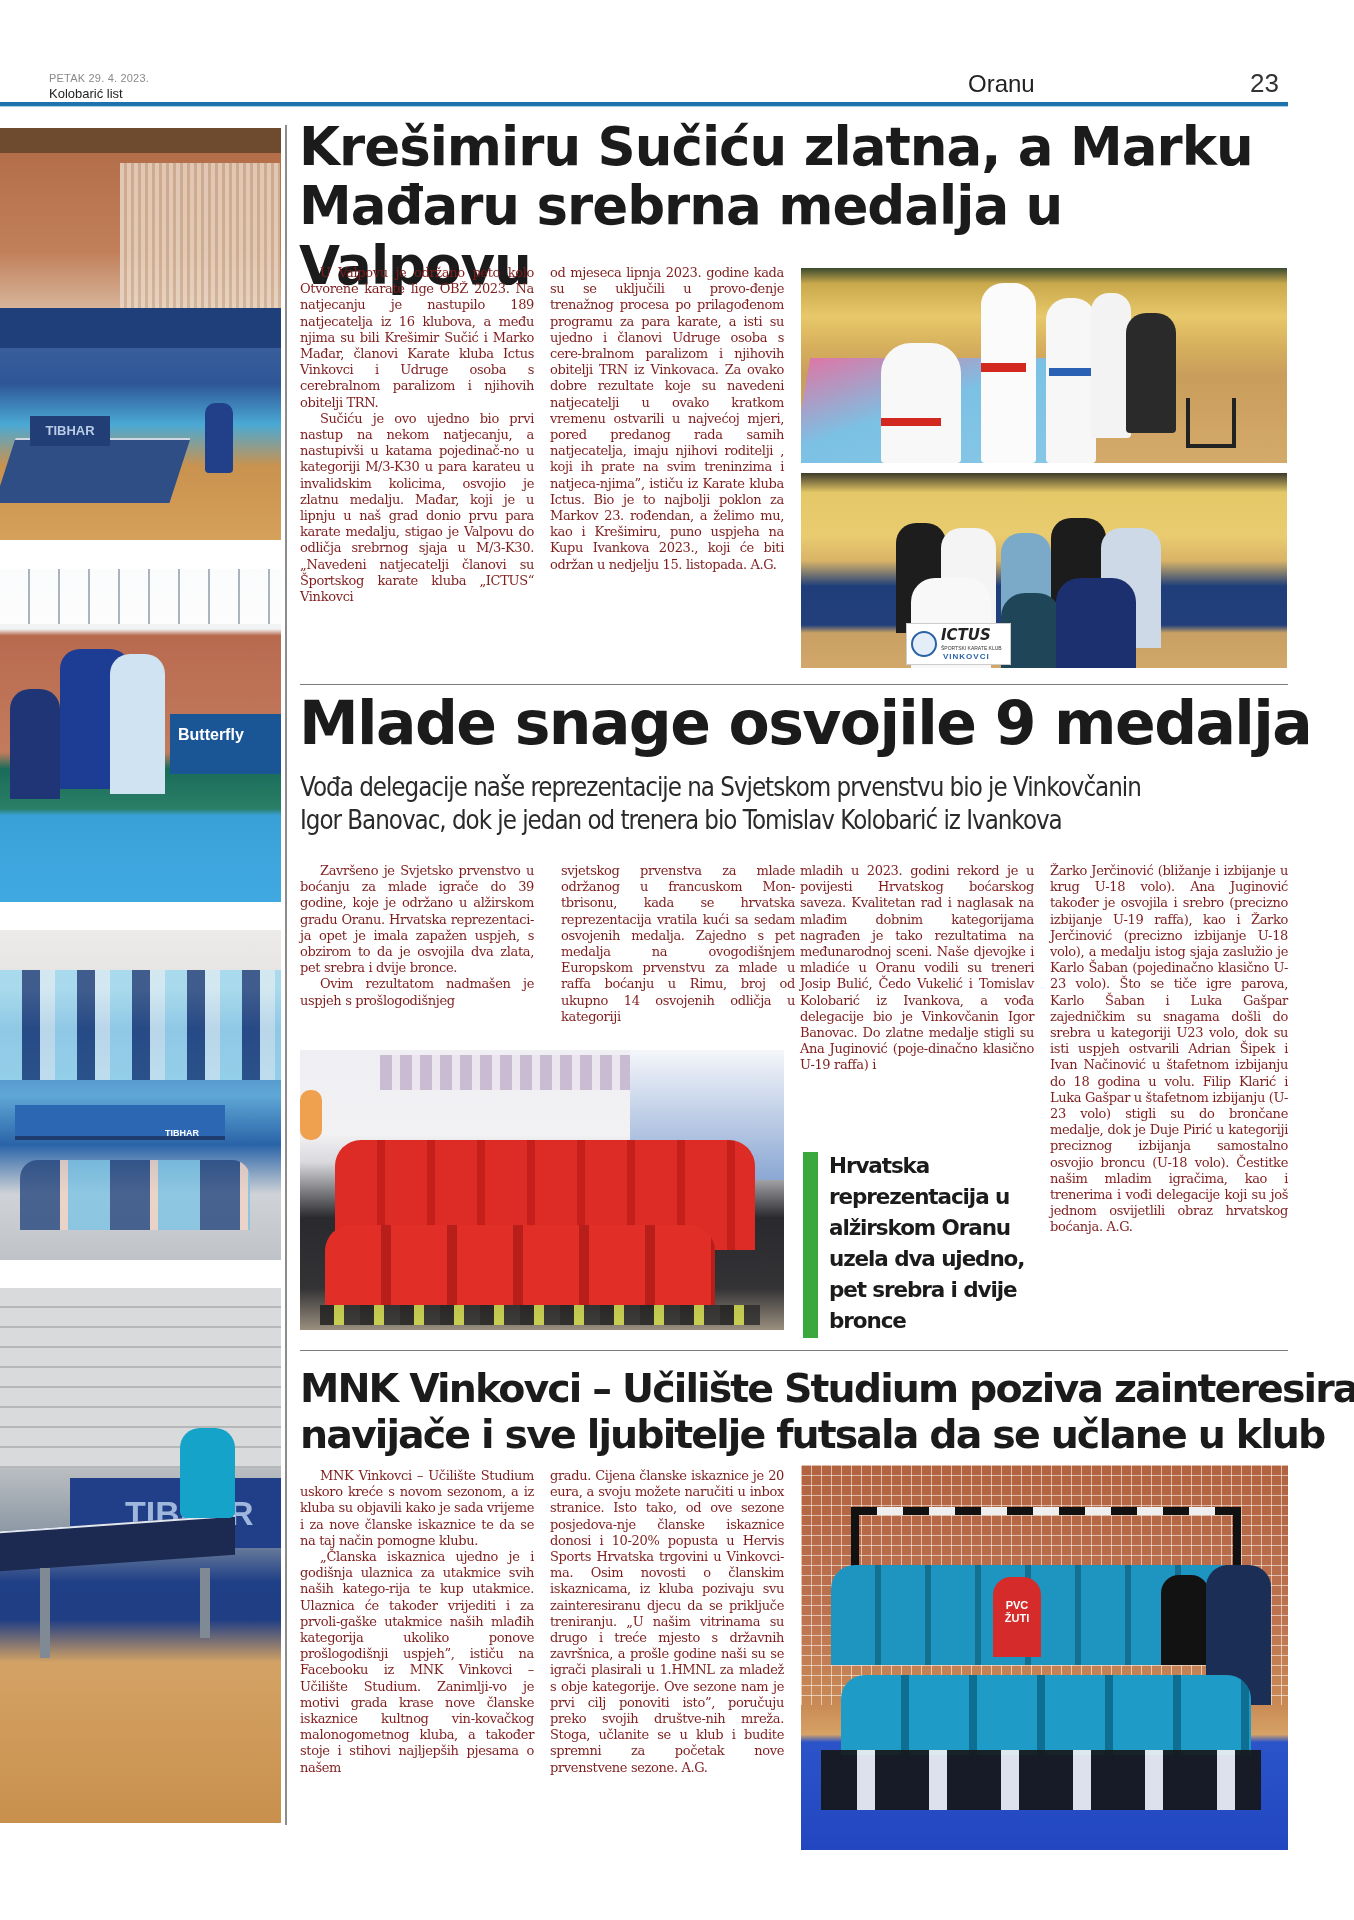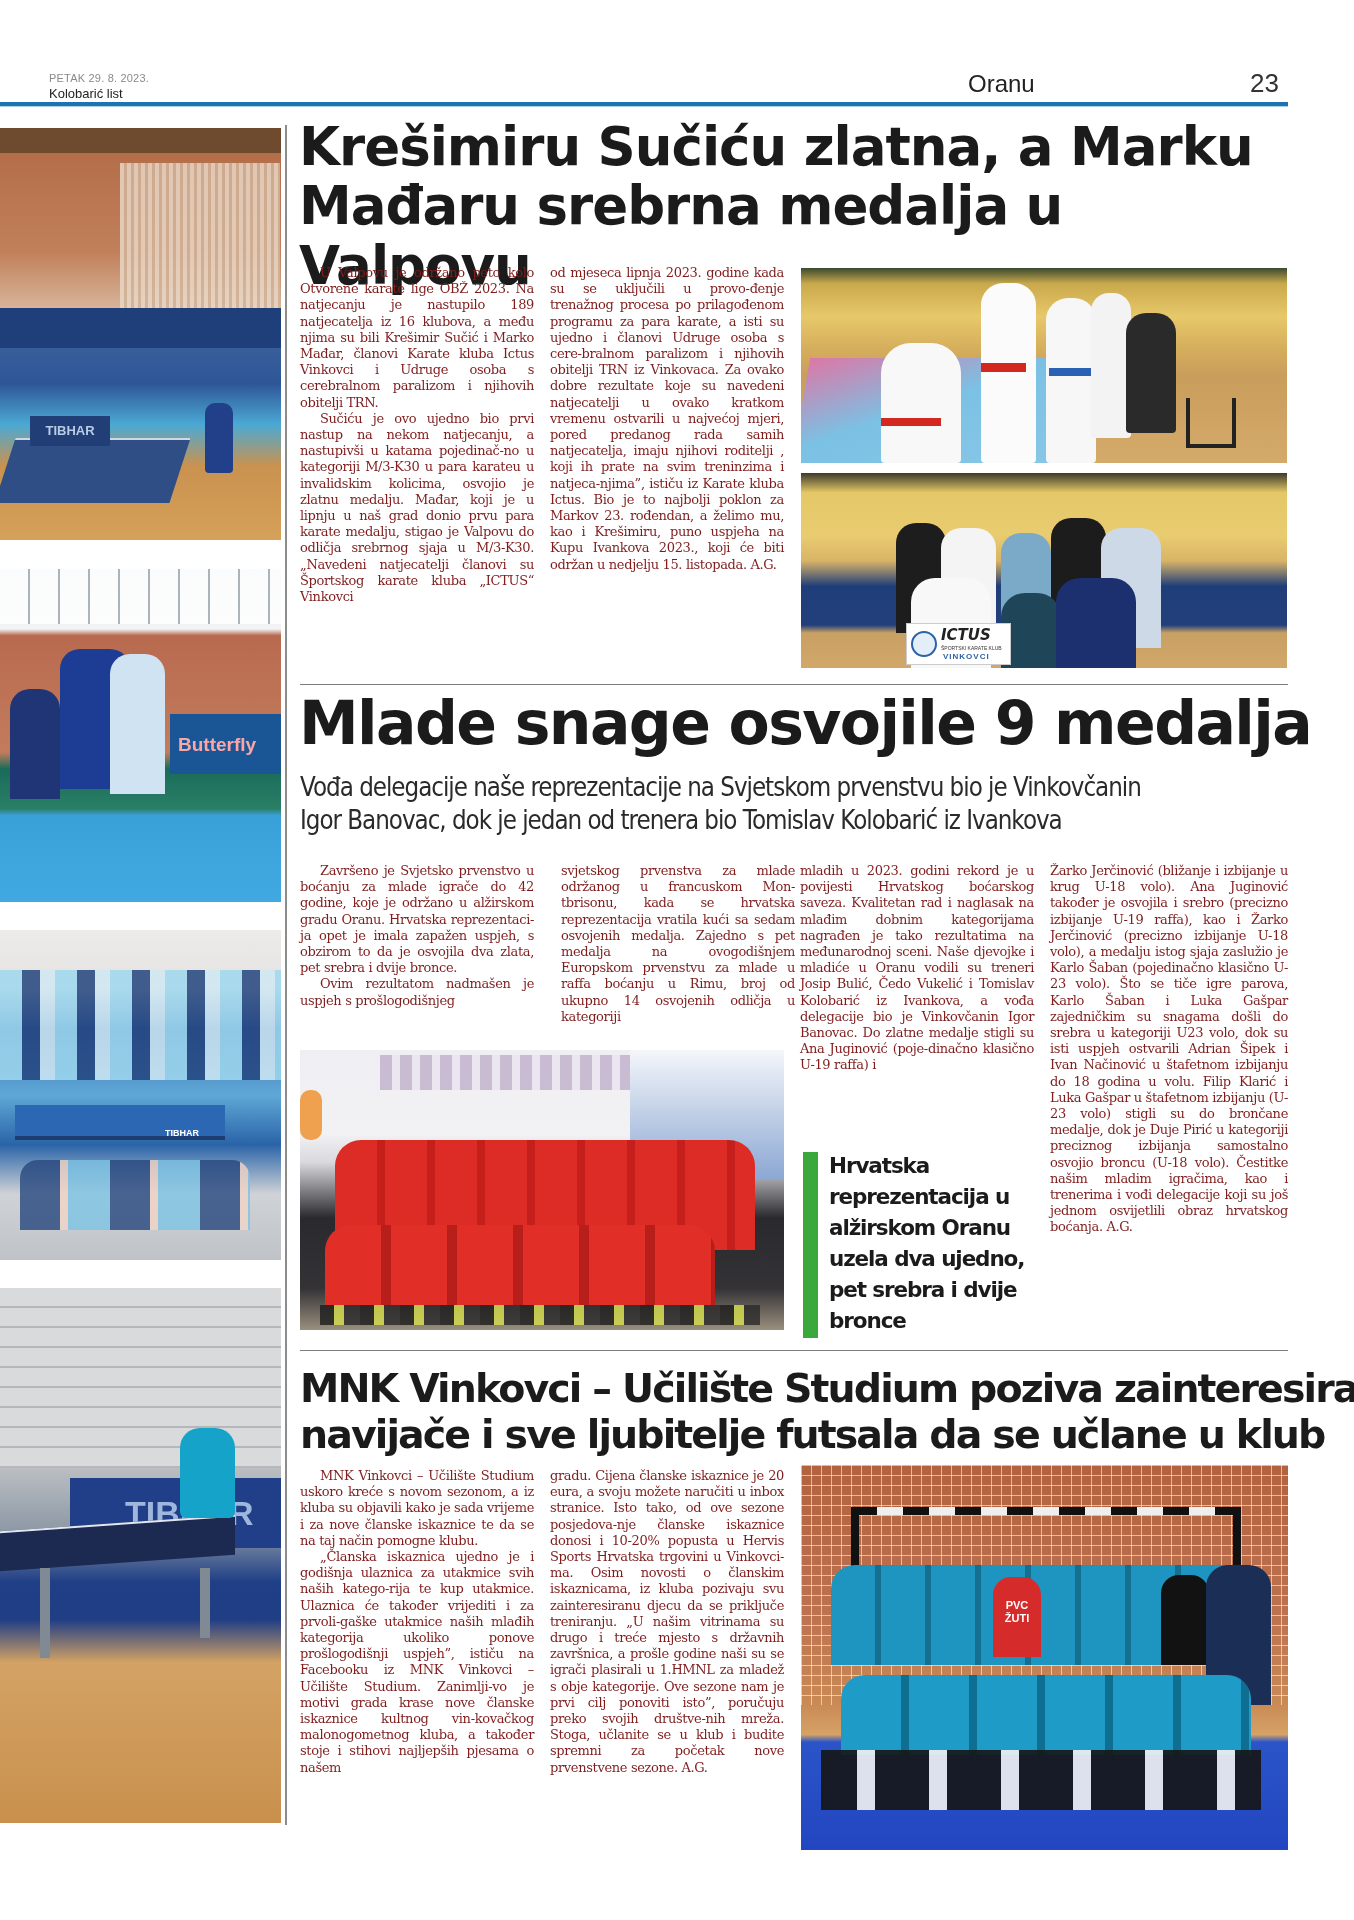--- a/index.html
+++ b/index.html
@@ -32,42 +32,42 @@
   .pull { position: absolute; left: 803px; top: 1152px; width: 230px; height: 186px; }
   .pull-bar { position: absolute; left: 0; top: 0; width: 15px; height: 186px; background: #3aa83c; }
   .pull-text { position: absolute; left: 26px; top: -2px; font-family: "DejaVu Sans", sans-serif; font-weight: bold; font-size: 21.5px; line-height: 31px; color: #1b1b1b; letter-spacing: -1.1px; }
 
   
   .abs { position: absolute; }
 </style>
 </head>
 <body>
 
-<div class="hdr-date">PETAK 29. 8. 2023.</div>
+<div class="hdr-date">PETAK 29. 4. 2023.</div>
 <div class="hdr-paper">Kolobarić list</div>
 <div class="hdr-section">Oranu</div>
 <div class="hdr-page">23</div>
 <div class="hdr-rule"></div>
 <div class="hdr-rule-thin"></div>
 
 <div class="photo" style="left:0;top:128px;width:281px;height:412px;background:linear-gradient(180deg,#b06a45 0%,#c1805a 30%,#d9b9a0 45%,#3a5f9b 52%,#2e5697 62%,#4ba9d4 72%,#c9924f 82%,#d6a15a 100%);" title="Table tennis tournament in a sports hall with TIBHAR tables">
   <div class="abs" style="left:0;top:0;width:281px;height:25px;background:#6e4b2f;"></div>
   <div class="abs" style="left:120px;top:35px;width:160px;height:155px;background:repeating-linear-gradient(90deg,#e9d7c6 0 4px,#d2b59b 4px 7px);opacity:.85;"></div>
   <div class="abs" style="left:0;top:180px;width:281px;height:40px;background:#1f3f7a;"></div>
   <div class="abs" style="left:5px;top:310px;width:175px;height:65px;background:#2f4e86;transform:skewX(-18deg);border-top:2px solid #cfd7e3;"></div>
   <div class="abs" style="left:30px;top:288px;width:80px;height:30px;background:#213e77;color:#b8cce6;font-family:'Liberation Sans',sans-serif;font-weight:bold;font-size:13px;line-height:30px;text-align:center;">TIBHAR</div>
   <div class="abs" style="left:205px;top:275px;width:28px;height:70px;background:#223f8a;border-radius:10px 10px 4px 4px;"></div>
 </div>
 
 <div class="photo" style="left:0;top:569px;width:281px;height:333px;background:linear-gradient(180deg,#e9eef2 0%,#f2f3f5 18%,#b86a4f 20%,#c37b5d 55%,#1a6c5a 60%,#2a7f66 72%,#3aa0d8 74%,#41a9e1 100%);" title="Young table tennis players with trophies and coach">
   <div class="abs" style="left:0;top:0;width:281px;height:55px;background:repeating-linear-gradient(90deg,#ffffff 0 28px,#9aa4ad 28px 30px);opacity:.8;"></div>
   <div class="abs" style="left:60px;top:80px;width:70px;height:140px;background:#1d3c93;border-radius:20px 20px 0 0;"></div>
   <div class="abs" style="left:110px;top:85px;width:55px;height:140px;background:#cfe3f3;border-radius:20px 20px 0 0;"></div>
   <div class="abs" style="left:10px;top:120px;width:50px;height:110px;background:#1f3576;border-radius:20px 20px 0 0;"></div>
-  <div class="abs" style="left:170px;top:145px;width:111px;height:60px;background:#1a5696;color:#fca5a5;font-family:'Liberation Sans',sans-serif;font-weight:bold;font-size:19px;padding:20px 8px;">Butterfly</div>
+  <div class="abs" style="left:170px;top:145px;width:111px;height:60px;background:#1a5696;color:#ffffff;font-family:'Liberation Sans',sans-serif;font-weight:bold;font-size:16px;padding:12px 8px;">Butterfly</div>
 </div>
 
 <div class="photo" style="left:0;top:930px;width:281px;height:330px;background:linear-gradient(180deg,#ecebea 0%,#e4e3e2 18%,#3d6fb3 30%,#5fa8d6 50%,#2a64a8 65%,#cfd2d6 80%,#bfc3c8 100%);" title="Group photo of table tennis club youth players">
   <div class="abs" style="left:0;top:40px;width:281px;height:110px;background:repeating-linear-gradient(90deg,#9ed8ee 0 22px,#23447e 22px 40px,#cfe8f3 40px 55px);opacity:.85;"></div>
   <div class="abs" style="left:15px;top:175px;width:210px;height:35px;background:#2b67b3;border-bottom:4px solid #1e3c70;"></div>
   <div class="abs" style="left:165px;top:198px;width:60px;height:14px;color:#fff;font-family:'Liberation Sans',sans-serif;font-weight:bold;font-size:9px;">TIBHAR</div>
   <div class="abs" style="left:20px;top:230px;width:230px;height:70px;background:repeating-linear-gradient(90deg,#27477e 0 40px,#f2d4c5 40px 48px,#7dc4e4 48px 90px);opacity:.8;border-radius:18px 18px 0 0;"></div>
 </div>
 
 <div class="photo" style="left:0;top:1288px;width:281px;height:535px;background:linear-gradient(180deg,#d6d7d8 0%,#c9cacb 30%,#8e9aa6 45%,#1f3f86 55%,#203e84 62%,#d3a264 70%,#c9904d 100%);" title="Table tennis player at a TIBHAR table">
@@ -127,21 +127,21 @@
 <div class="section-rule" style="top:684px;"></div>
 
 <div class="h1" style="left:299px;top:690px;font-size:60px;letter-spacing:-1.6px;width:1000px;white-space:nowrap;">Mlade snage osvojile 9 medalja</div>
 
 <div class="deck" style="left:300px;top:771px;font-size:27px;width:1100px;transform:scaleX(0.855);">
   <div>Vođa delegacije naše reprezentacije na Svjetskom prvenstvu bio je Vinkovčanin</div>
   <div>Igor Banovac, dok je jedan od trenera bio Tomislav Kolobarić iz Ivankova</div>
 </div>
 
 <div class="col" style="left:300px;top:863px;width:234px;">
-  <p>Završeno je Svjetsko prvenstvo u boćanju za mlade igrače do 42 godine, koje je održano u alžirskom gradu Oranu. Hrvatska reprezentaci-ja opet je imala zapažen uspjeh, s obzirom to da je osvojila dva zlata, pet srebra i dvije bronce.</p>
+  <p>Završeno je Svjetsko prvenstvo u boćanju za mlade igrače do 39 godine, koje je održano u alžirskom gradu Oranu. Hrvatska reprezentaci-ja opet je imala zapažen uspjeh, s obzirom to da je osvojila dva zlata, pet srebra i dvije bronce.</p>
   <p>Ovim rezultatom nadmašen je uspjeh s prošlogodišnjeg</p>
 </div>
 <div class="col" style="left:549px;top:863px;width:234px;margin-left:12px;">
   <p class="noindent">svjetskog prvenstva za mlade održanog u francuskom Mon-tbrisonu, kada se hrvatska reprezentacija vratila kući sa sedam osvojenih medalja. Zajedno s pet medalja na ovogodišnjem Europskom prvenstvu za mlade u raffa boćanju u Rimu, broj od ukupno 14 osvojenih odličja u kategoriji</p>
 </div>
 <div class="col" style="left:800px;top:863px;width:234px;">
   <p class="noindent">mladih u 2023. godini rekord je u povijesti Hrvatskog boćarskog saveza. Kvalitetan rad i naglasak na mlađim dobnim kategorijama nagrađen je tako rezultatima na međunarodnoj sceni. Naše djevojke i mladiće u Oranu vodili su treneri Josip Bulić, Čedo Vukelić i Tomislav Kolobarić iz Ivankova, a vođa delegacije bio je Vinkovčanin Igor Banovac. Do zlatne medalje stigli su Ana Juginović (poje-dinačno klasično U-19 raffa) i</p>
 </div>
 <div class="col" style="left:1050px;top:863px;width:238px;">
   <p class="noindent">Žarko Jerčinović (bližanje i izbijanje u krug U-18 volo). Ana Juginović također je osvojila i srebro (precizno izbijanje U-19 raffa), kao i Žarko Jerčinović (precizno izbijanje U-18 volo), a medalju istog sjaja zaslužio je Karlo Šaban (pojedinačno klasično U-23 volo). Što se tiče igre parova, Karlo Šaban i Luka Gašpar zajedničkim su snagama došli do srebra u kategoriji U23 volo, dok su isti uspjeh ostvarili Adrian Šipek i Ivan Načinović u štafetnom izbijanju do 18 godina u volu. Filip Klarić i Luka Gašpar u štafetnom izbijanju (U-23 volo) stigli su do brončane medalje, dok je Duje Pirić u kategoriji preciznog izbijanja samostalno osvojio broncu (U-18 volo). Čestitke našim mladim igračima, kao i trenerima i vođi delegacije koji su još jednom osvijetlili obraz hrvatskog boćanja. A.G.</p>

